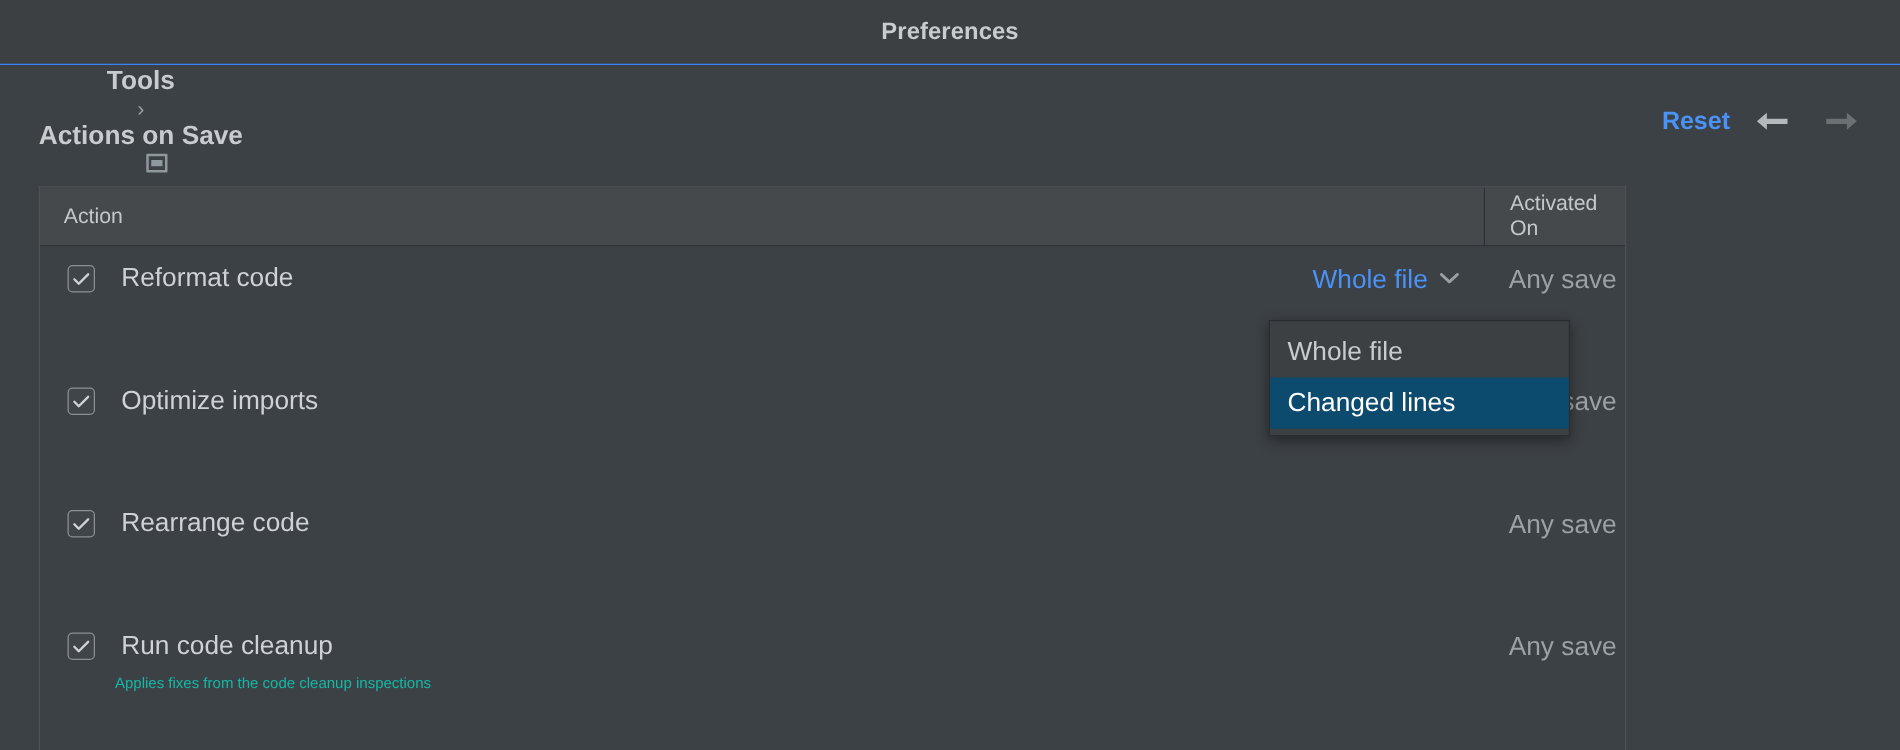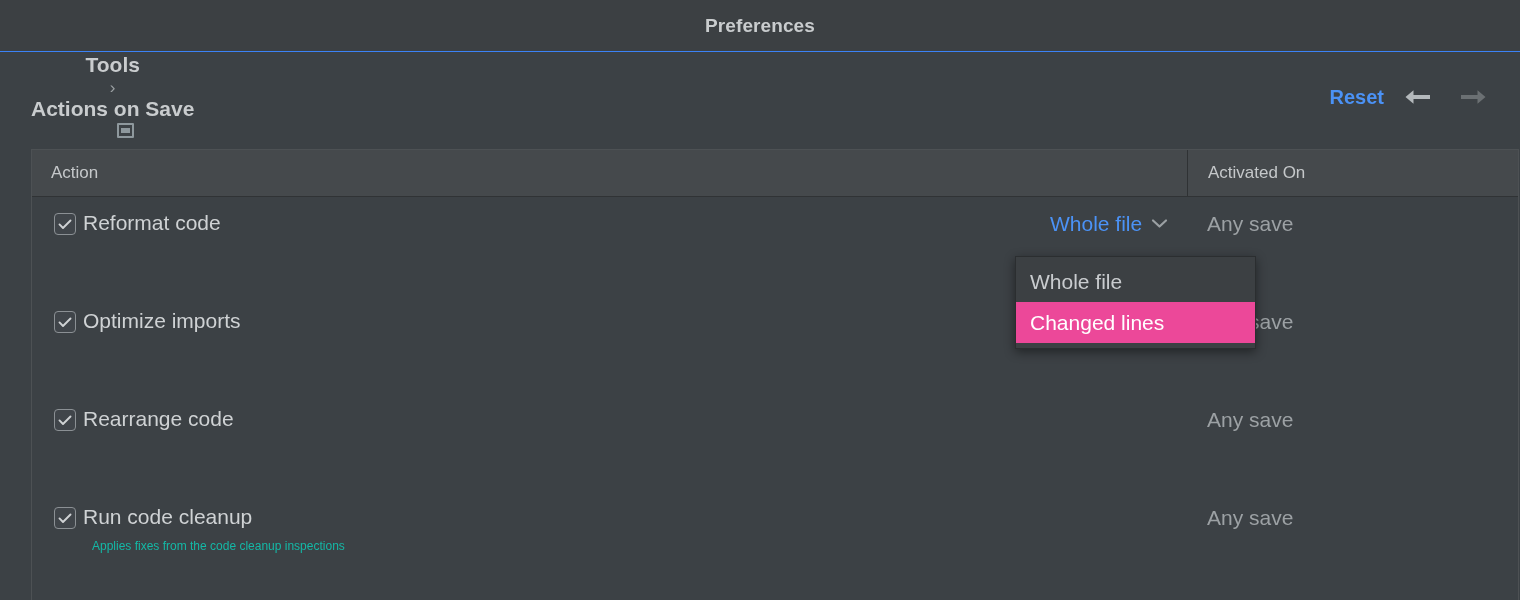--- a/index.html
+++ b/index.html
@@ -116,21 +116,21 @@
     cursor: pointer;
   }
   .nav-arrow svg { display: block; }
   .nav-arrow.back path { fill: #b4b9bc; }
   .nav-arrow.fwd path { fill: #6b7073; }
 
   
   .table {
     position: absolute;
     left: 31px; top: 149px;
-    width: 1488px;
+    width: 1270px;
     height: 451px;
     border: 1px solid #4d5154;
     border-bottom: none;
     background: #3c4145;
     overflow: hidden;
   }
 
   .thead {
     position: relative;
     height: 47px;
@@ -162,22 +162,22 @@
   }
   .row .cell-action {
     width: 1155px;
     padding-left: 22px;
     padding-top: 14px;
     display: flex;
     flex-direction: column;
   }
   .action-main {
     display: flex;
-    align-items: flex-end;
-    gap: 7px;
+    align-items: center;
+    gap: 21px;
   }
   .row-label {
     font-size: 21px;
     color: #cfd2d4;
     white-space: nowrap;
   }
   .row-desc {
     font-size: 12px;
     color: #14b8a6;
     margin-top: 10px;
@@ -243,21 +243,21 @@
     height: 41px;
     display: flex;
     align-items: center;
     padding-left: 14px;
     font-size: 21px;
     color: #c9cccf;
     white-space: nowrap;
     cursor: pointer;
   }
   .popup-item.selected {
-    background: #ec4899;
+    background: #0c4a6e;
     color: #ffffff;
   }
 </style>
 </head>
 <body>
 
 <div id="app">
 
   <div class="titlebar">
     <div class="titlebar-title">Preferences</div>

